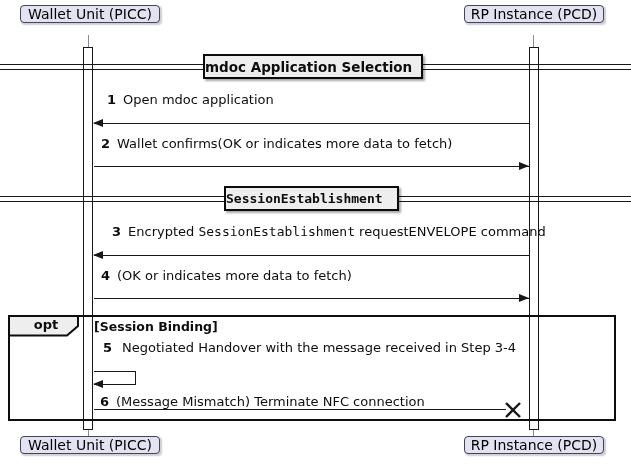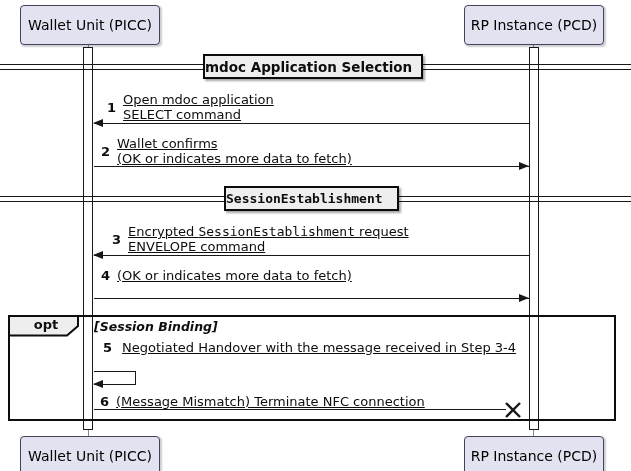--- a/index.html
+++ b/index.html
@@ -14,21 +14,21 @@
   .abs { position:absolute; }
 
   
   .participant {
     background:#E2E2F0;
     border:1.4px solid #43435a;
     border-radius:4px;
     display:flex; align-items:center; justify-content:center;
     font-size:14px; color:#000;
     box-shadow:1.5px 1.5px 1.5px rgba(60,60,80,0.25);
-    width:140px; height:40px;
+    width:140px; height:18px;
   }
 
   
   .lifeline { width:1px; background:#8a8a96; }
   .bar { width:10px; background:#ffffff; border:1.2px solid #181818; }
 
   
   .dline { left:0; width:631px; height:1.2px; background:#181818; }
   .divider-box {
     background:#EEEEEE;
@@ -36,21 +36,21 @@
     display:flex; align-items:center; justify-content:flex-start;
     font-weight:bold; font-size:13.5px;
     box-shadow:2px 2px 2px rgba(0,0,0,0.35);
     height:25px;
   }
   .mono { font-family:"DejaVu Sans Mono", monospace; }
 
   
   .msg { display:flex; align-items:center; gap:7px; font-size:13px; white-space:nowrap; }
   .msg .num { font-weight:bold; font-size:13px; }
-  .msg .lines { display:flex; flex-direction:column; line-height:15px;text-decoration:underline; }
+  .msg .lines { display:flex; flex-direction:row; line-height:15px; }
   .indent { margin-left:3px; }
 
   
   .mline { height:0; border-top:1.3px solid #181818; }
   .vline { width:0; border-left:1.3px solid #181818; }
   .ah-left  { width:0; height:0; border-top:4.5px solid transparent; border-bottom:4.5px solid transparent; border-right:10px solid #181818; }
   .ah-right { width:0; height:0; border-top:4.5px solid transparent; border-bottom:4.5px solid transparent; border-left:10px solid #181818; }
 
   
   .fragment { border:2px solid #0d0d0d; background:transparent; }
@@ -94,21 +94,20 @@
   <span>Wallet Unit (PICC)</span>
 </div>
 <div class="abs participant" style="left:464px; top:436px;">
   <span>RP Instance (PCD)</span>
 </div>
 
 <div class="abs msg" style="left:107px; top:92px;">
   <span class="num">1</span>
   <span class="lines">
     <span>Open mdoc application</span>
-    <span>SELECT command</span>
   </span>
 </div>
 <div class="abs mline" style="left:94px; top:123px; width:435px;"></div>
 <div class="abs ah-left" style="left:93px; top:119px;"></div>
 
 <div class="abs msg" style="left:101px; top:136px;">
   <span class="num">2</span>
   <span class="lines">
     <span>Wallet confirms</span>
     <span>(OK or indicates more data to fetch)</span>
@@ -157,13 +156,13 @@
 <svg class="abs" style="left:503px; top:400px;" width="20" height="20" viewBox="0 0 20 20">
   <line x1="3" y1="3" x2="17" y2="17" stroke="#181818" stroke-width="2.4"></line>
   <line x1="3" y1="17" x2="17" y2="3" stroke="#181818" stroke-width="2.4"></line>
 </svg>
 
 <div class="abs fragment" style="left:8px; top:315px; width:608px; height:106px;"></div>
 <svg class="abs" style="left:8px; top:315px;" width="72" height="22" viewBox="0 0 72 22">
   <polygon points="1,1 70,1 70,11 59,20.5 1,20.5" fill="#EEEEEE" stroke="#0d0d0d" stroke-width="2"></polygon>
 </svg>
 <div class="abs frag-op" style="left:18px; top:317px;">opt</div>
-<div class="abs guard" style="left:94px; top:319px;font-style:italic;">[Session Binding]</div>
+<div class="abs guard" style="left:94px; top:319px;">[Session Binding]</div>
 
 </body></html>

